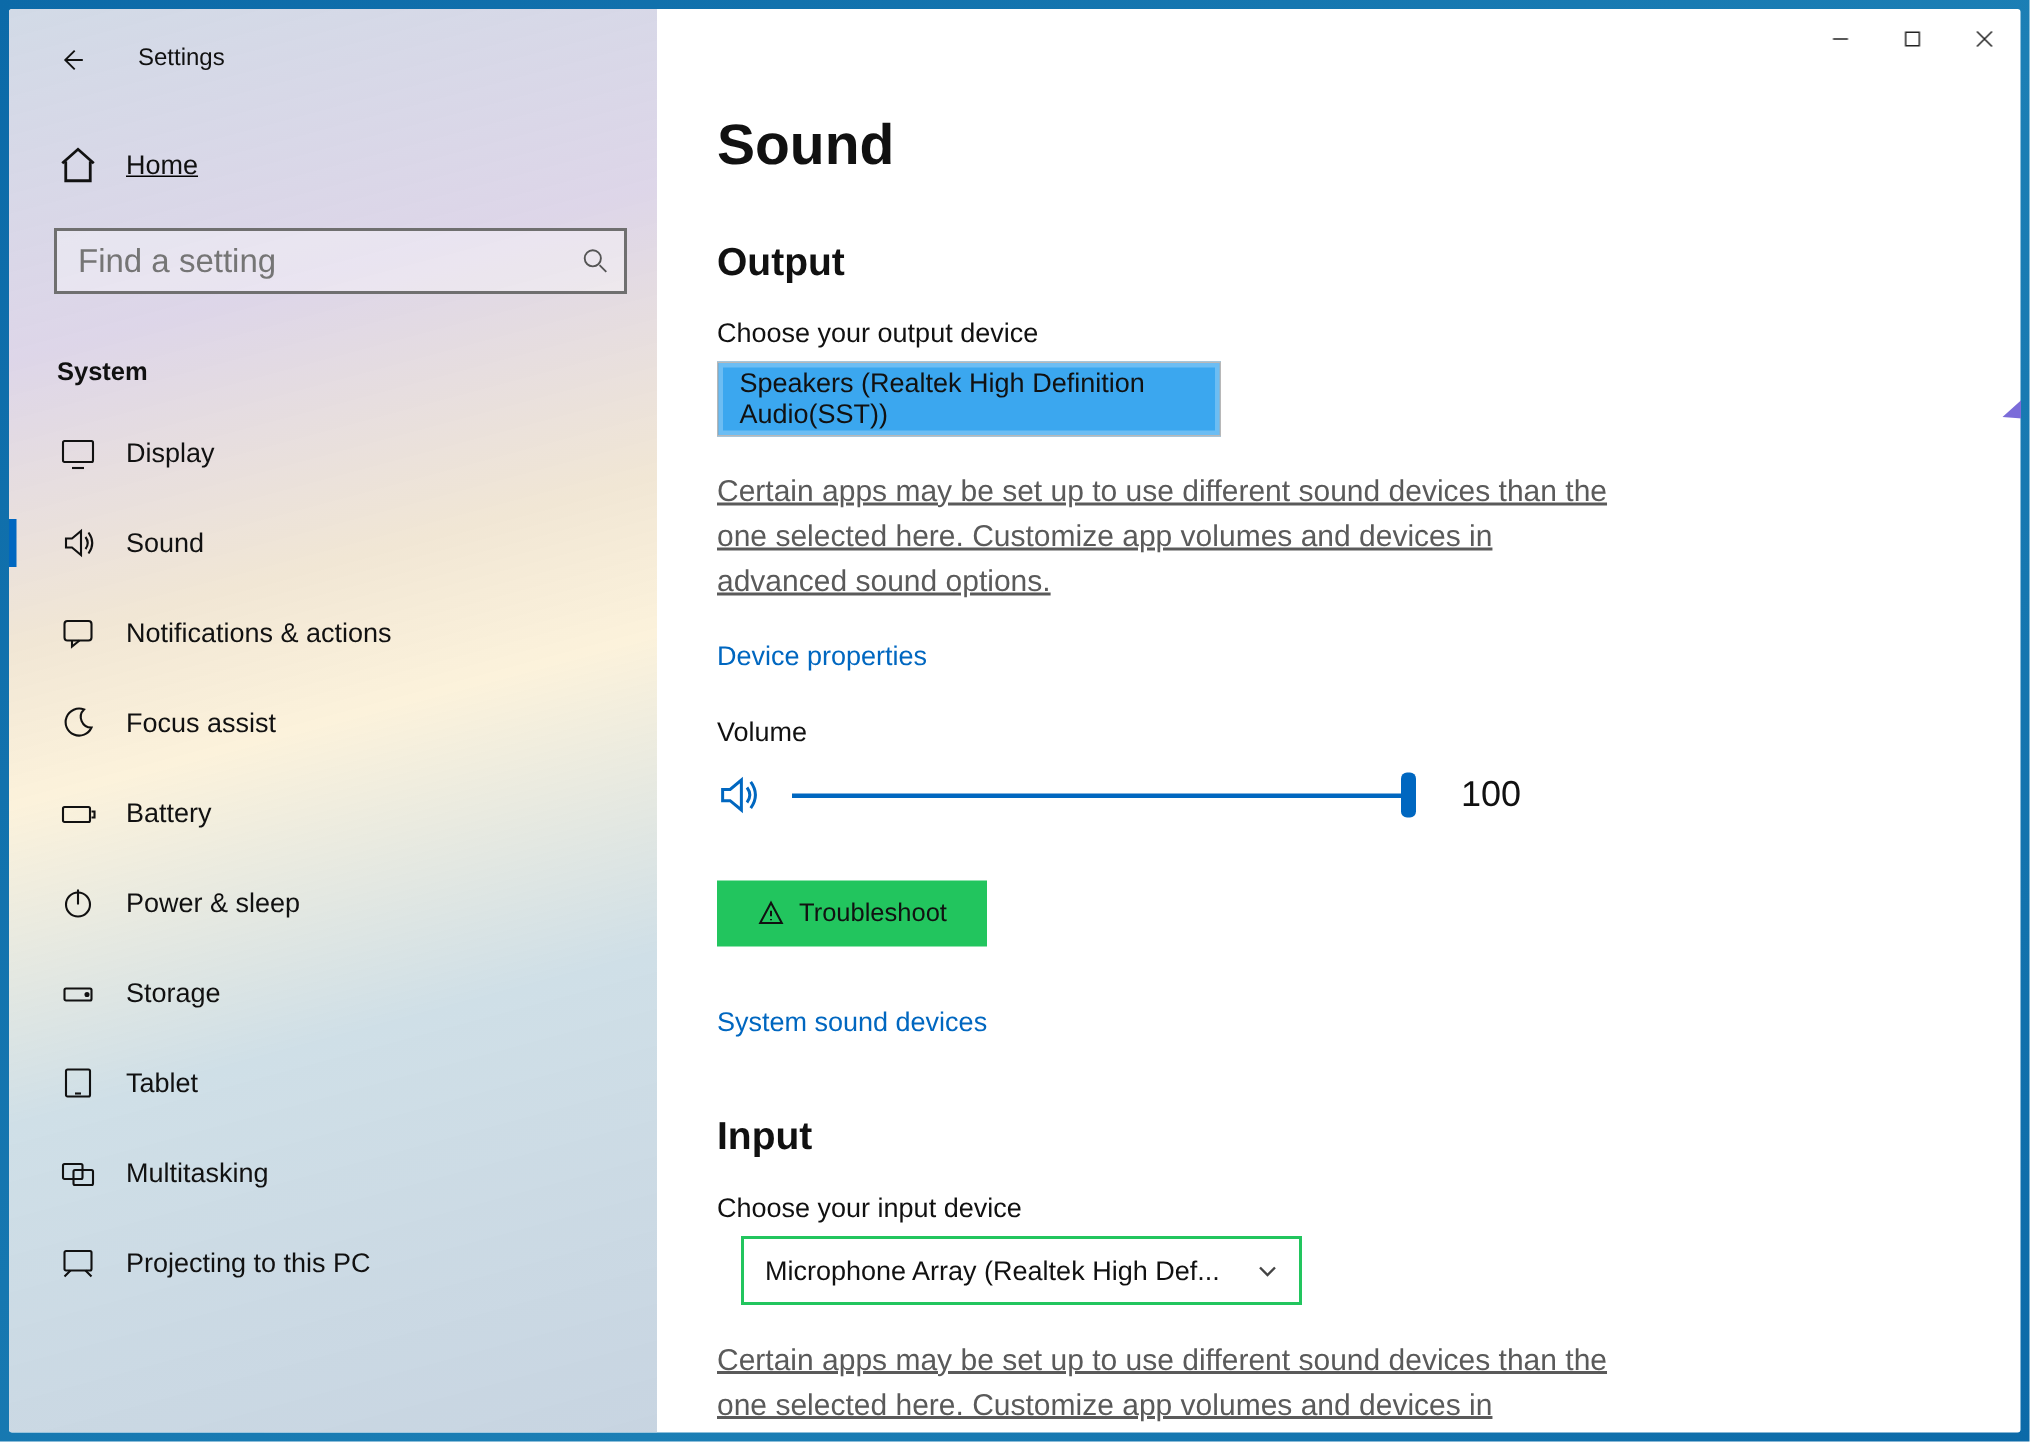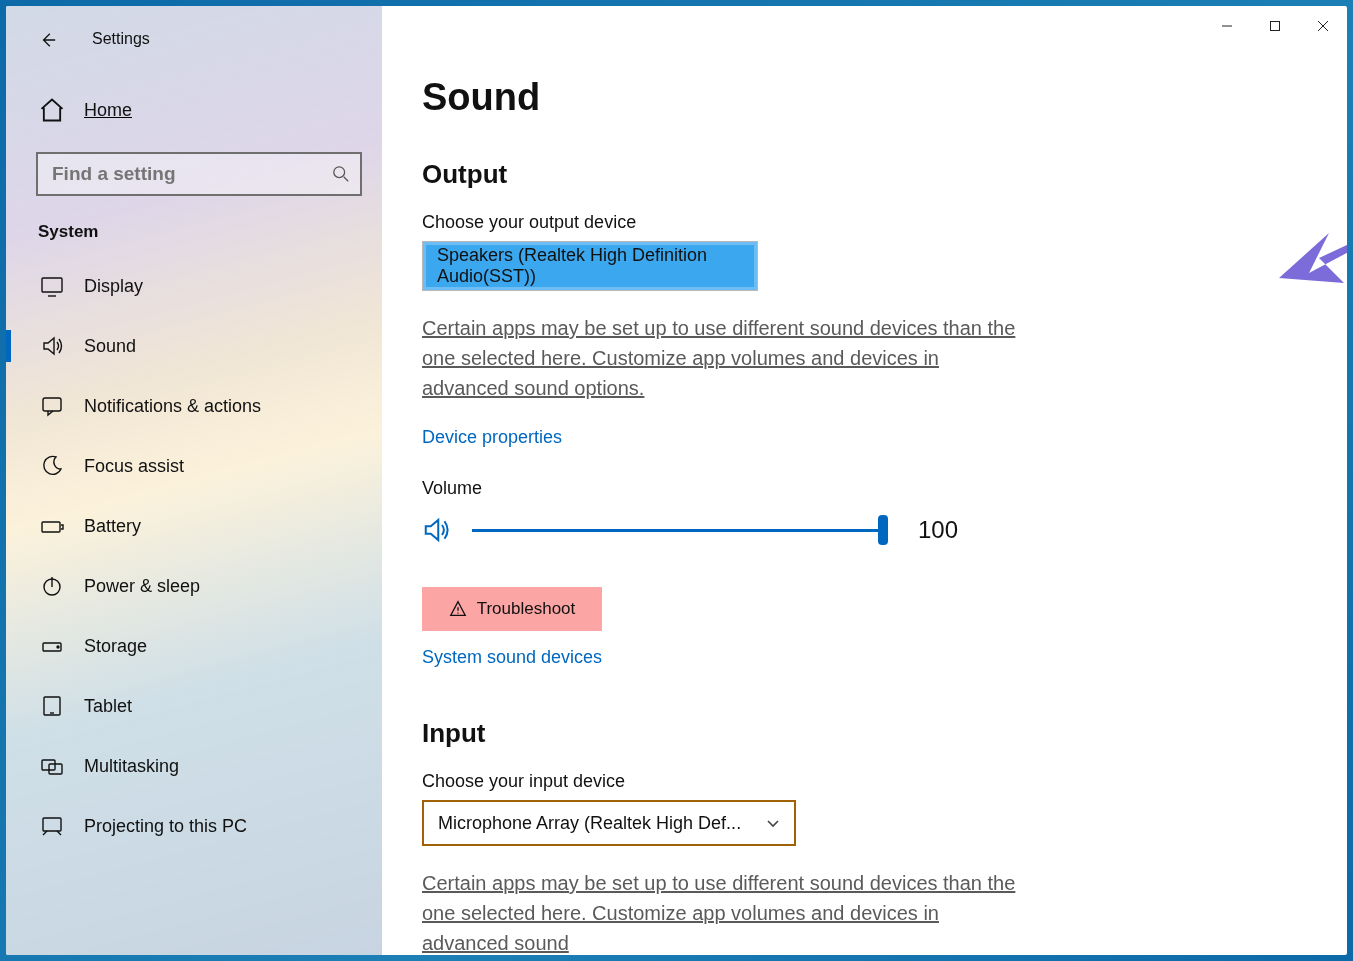--- a/index.html
+++ b/index.html
@@ -28,21 +28,21 @@
 }
 .winctrls div {
   width: 48px; height: 40px;
   display: flex; align-items: center; justify-content: center;
   color: #222;
 }
 .winctrls svg { width: 12px; height: 12px; stroke: #222; fill: none; stroke-width: 1; }
 
 
 .sidebar {
-  width: 376px;
+  width: 432px;
   height: 100%;
   background: linear-gradient(165deg,
     rgba(200,210,225,0.82) 0%,
     rgba(210,200,225,0.75) 22%,
     rgba(235,220,195,0.70) 40%,
     rgba(250,235,200,0.65) 50%,
     rgba(195,215,225,0.80) 70%,
     rgba(190,205,220,0.85) 100%);
   backdrop-filter: blur(30px);
   padding-top: 14px;
@@ -71,23 +71,23 @@
 .home-row .icon{width:28px;height:28px;margin-right:18px;display:flex;align-items:center;justify-content:center;}
 .home-row .lbl{font-size:18px;color:#111;}
 .search {
   margin: 14px 20px 0 30px;
   height: 44px;
   border: 2px solid #6f6f6f;
   background: rgba(255,255,255,0.35);
   display:flex;align-items:center;
   padding: 0 10px 0 14px;
 }
-.search input{flex:1;background:transparent;border:none;outline:none;font-size:19px;color:#444;font-weight:bold;}
+.search input{flex:1;background:transparent;border:none;outline:none;font-size:22px;color:#444;}
 .search .sicon{width:18px;height:18px;}
-.section-hdr{font-size:17px;font-weight:600;padding:26px 0 14px 32px;color:#111;}
+.section-hdr{font-size:17px;font-weight:600;padding:42px 0 14px 32px;color:#111;}
 .navlist{}
 .navitem{
   display:flex;align-items:center;
   height:60px;
   padding-left:32px;
   position:relative;
   cursor:pointer;
 }
 .navitem .icon{width:28px;height:28px;margin-right:18px;display:flex;align-items:center;justify-content:center;}
 .navitem .icon svg{width:24px;height:24px;stroke:#111;fill:none;stroke-width:1.4;}
@@ -123,33 +123,34 @@
 .vol-label{font-size:18px;color:#111;margin-bottom:16px;}
 .vol-row{display:flex;align-items:center;gap:20px;margin-bottom:42px;}
 .vol-icon{width:30px;height:30px;}
 .vol-icon svg{width:30px;height:30px;stroke:#0067c0;fill:none;stroke-width:1.6;}
 .slider{flex:0 0 416px;height:30px;position:relative;display:flex;align-items:center;}
 .slider .track{height:3px;background:#0067c0;width:100%;}
 .slider .thumb{position:absolute;right:0;top:0;width:10px;height:30px;background:#0067c0;border-radius:4px;}
 .vol-val{font-size:24px;color:#111;margin-left:10px;}
 .troubleshoot{
   width:180px;height:44px;
-  background:#fca5a5;
+  background:#22c55e;
   display:flex;align-items:center;justify-content:center;gap:10px;
-  font-size:17px;color:#111;cursor:pointer;margin-bottom:16px;border:none;
+  font-size:17px;color:#111;cursor:pointer;margin-bottom:40px;border:none;
 }
 .troubleshoot svg{width:18px;height:18px;stroke:#111;fill:none;stroke-width:1.5;}
 .input-select{
   width:374px;height:46px;
-  border:2px solid #a16207;
+  border:2px solid #22c55e;
   background:#fff;
   display:flex;align-items:center;justify-content:space-between;
   padding:0 14px;
   font-size:18px;color:#111;
   margin-bottom:22px;
+  margin-left:16px;
 }
 .input-select svg{width:14px;height:14px;stroke:#444;fill:none;stroke-width:1.6;}
 
 .arrow-anno{
   position:absolute;
   left:892px; top:172px;
   width:210px;height:120px;
   pointer-events:none;
 }
 </style>

